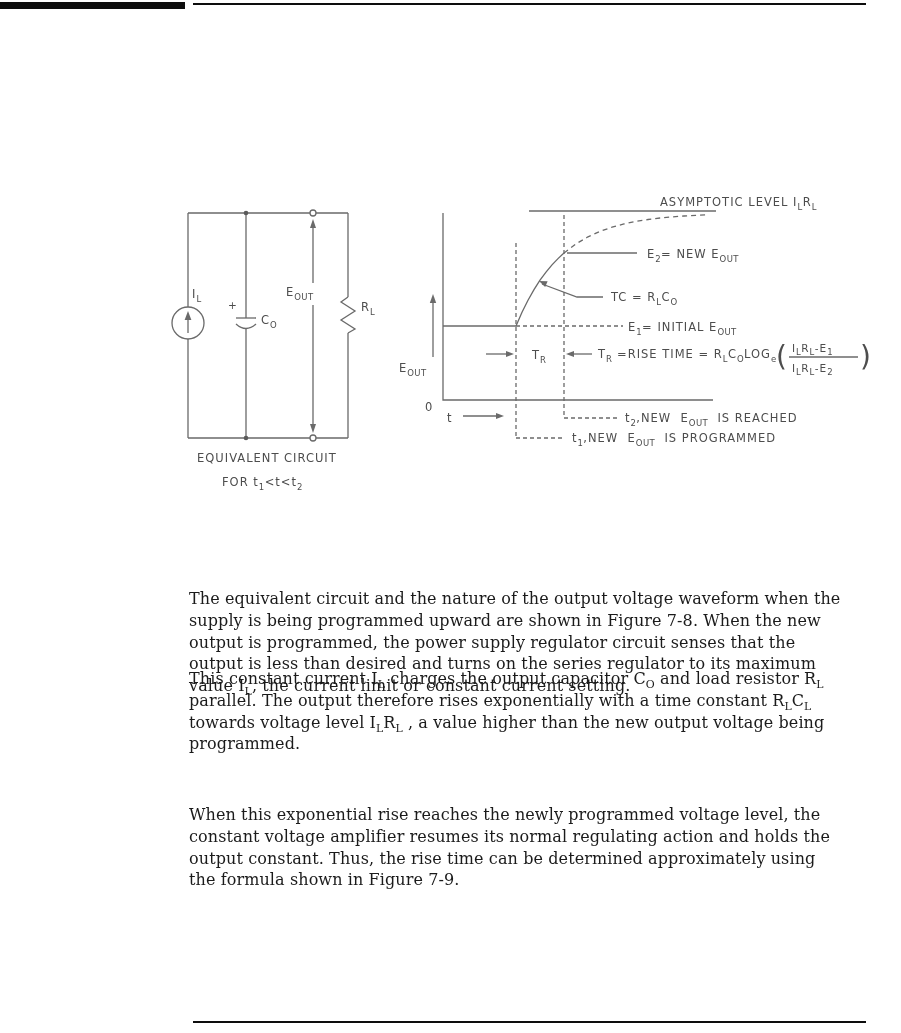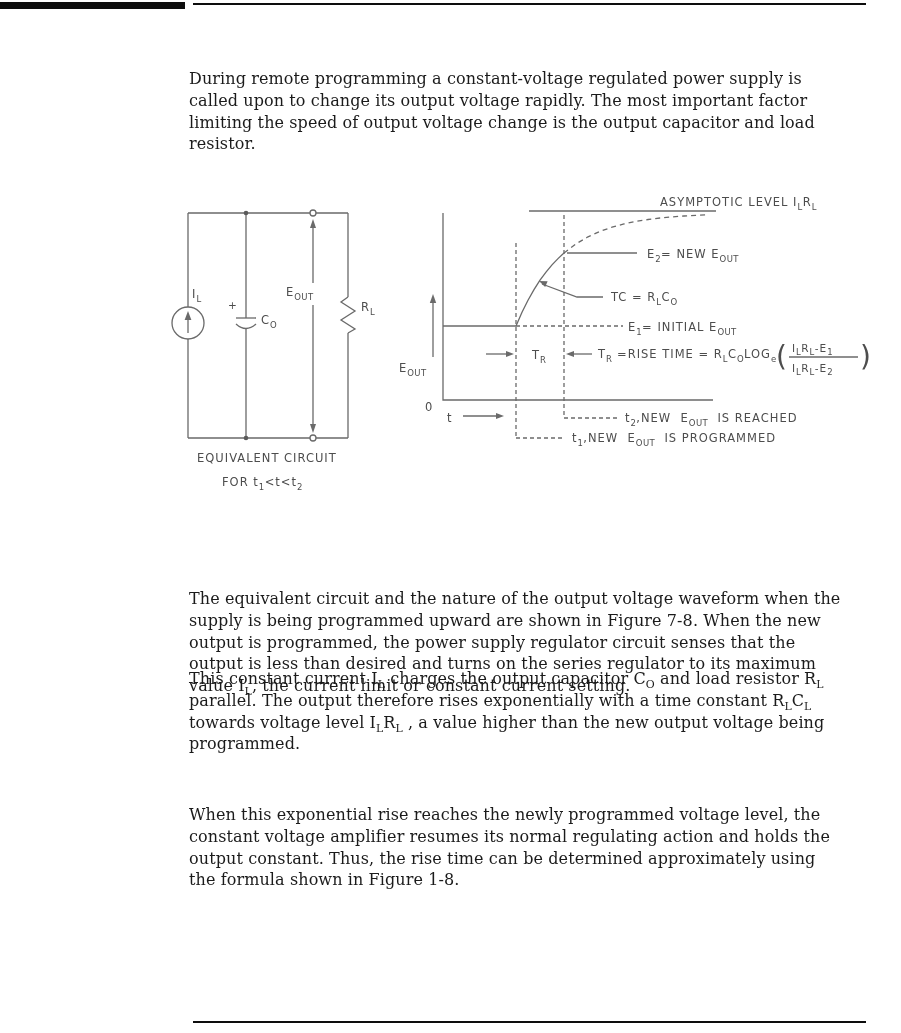--- a/index.html
+++ b/index.html
@@ -33,37 +33,33 @@
   text.fparen { font-family:"DejaVu Sans", sans-serif; font-size:28px; fill:#4d4d4d; }
 </style>
 </head>
 <body>
 
 <div class="page">
 
   <div class="rule rule-thick"></div>
   <div class="rule rule-thin-top"></div>
 
-  <p class="bodytext" style="top:68px">During remote programming a constant-voltage regulated power supply is
-called upon to change its output voltage rapidly. The most important factor
-limiting the speed of output voltage change is the output capacitor and load
-resistor.</p>
   <p class="bodytext" style="top:588px">The equivalent circuit and the nature of the output voltage waveform when the
 supply is being programmed upward are shown in Figure 7-8. When the new
 output is programmed, the power supply regulator circuit senses that the
 output is less than desired and turns on the series regulator to its maximum
 value I<sub>L</sub>, the current limit or constant current setting.</p>
   <p class="bodytext" style="top:668px">This constant current I<sub>L</sub> charges the output capacitor C<sub>O</sub> and load resistor R<sub>L</sub>
 parallel. The output therefore rises exponentially with a time constant R<sub>L</sub>C<sub>L</sub>
 towards voltage level I<sub>L</sub>R<sub>L</sub> , a value higher than the new output voltage being
 programmed.</p>
   <p class="bodytext" style="top:804px">When this exponential rise reaches the newly programmed voltage level, the
 constant voltage amplifier resumes its normal regulating action and holds the
 output constant. Thus, the rise time can be determined approximately using
-the formula shown in Figure 1-8.</p>
+the formula shown in Figure 7-9.</p>
 
   <svg class="fig" width="901" height="330" viewBox="0 178 901 330">
 
     <g>
       <path class="ln" d="M188,213 H348 M188,438 H348 M188,213 V307 M188,339 V438 M246,213 V318 M246,329 V438 M348,213 V297 M348,333 V438"></path>
       <path class="ln" d="M348,297 L341,302 L355,311 L341,320 L355,329 L348,333"></path>
       <circle class="ln" cx="188" cy="323" r="16"></circle>
       <path class="ln" d="M188,333 V317"></path>
       <polygon class="fill" points="188,311 184.6,320 191.4,320"></polygon>
       <path class="ln" d="M236,318 H256"></path>

